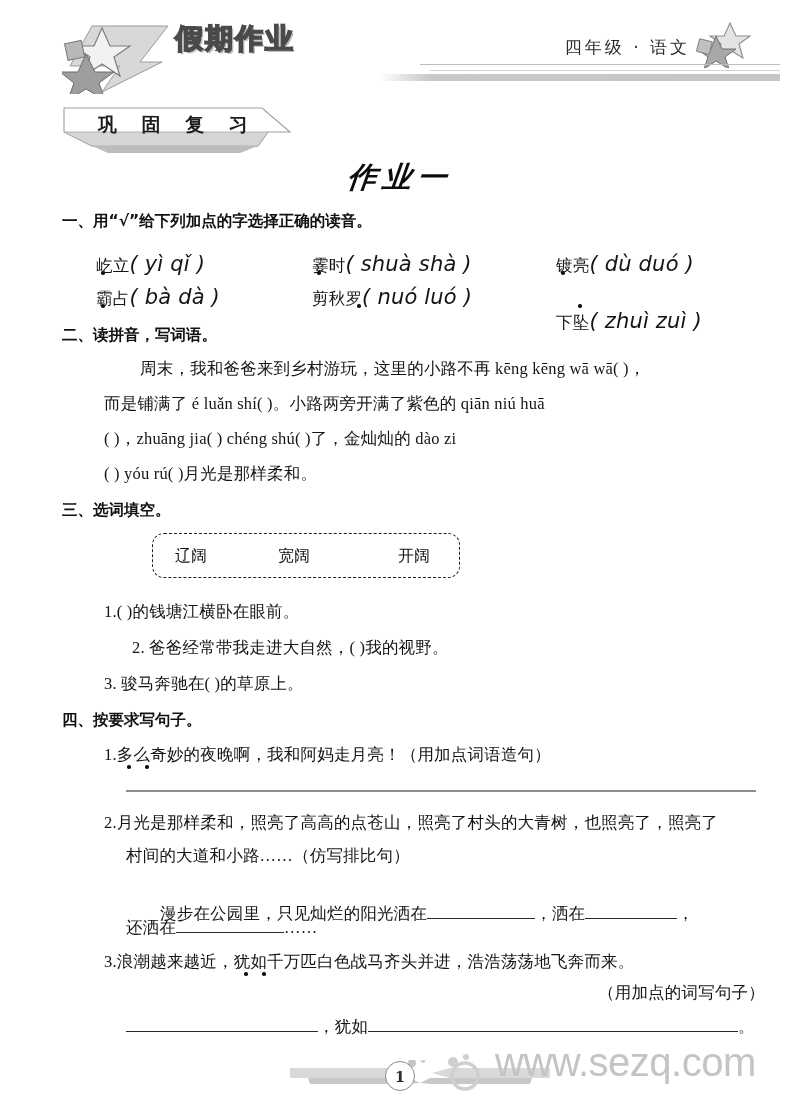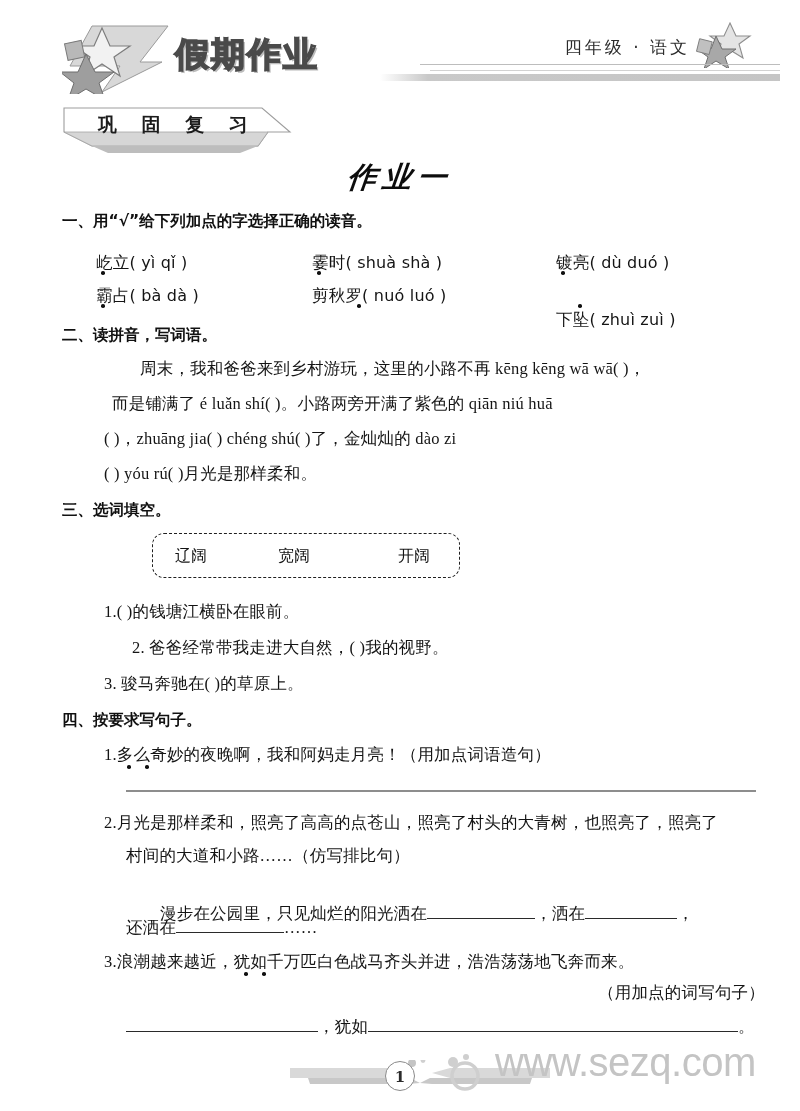--- a/index.html
+++ b/index.html
@@ -28,23 +28,23 @@
     left: 62px; top: 22px;
     width: 112px; height: 72px;
   }
   .hdr-title-band {
     position: absolute;
     left: 108px; top: 24px;
     width: 260px; height: 56px;
   }
   .hdr-title-text {
     position: absolute;
-    left: 175px; top: 32px;
-    font-family: "DejaVu Sans", sans-serif;
-    font-size: 34px;
+    left: 175px; top: 20px;
+    font-family: "DejaVu Sans", sans-serif;
+    font-size: 28px;
     font-weight: bold;
     letter-spacing: 2px;
     color: #e9e9e9;
     -webkit-text-stroke: 1.6px #4a4a4a;
     text-shadow: 2px 2px 0 #bcbcbc;
     white-space: nowrap;
   }
   .hdr-grade {
     position: absolute;
     right: 110px; top: 36px;
@@ -128,21 +128,22 @@
   }
   .line {
     position: absolute;
     font-size: 16.5px;
     color: #141414;
     white-space: nowrap;
     letter-spacing: 0.2px;
   }
   .pinyin {
     font-family: "DejaVu Sans", sans-serif;
-    font-size: 16px;
+    font-size: 21px;
+    font-style: italic;
   }
   .dot {
     position: absolute;
     width: 3.5px; height: 3.5px;
     border-radius: 50%;
     background: #101010;
   }
   .blank-thick {
     position: absolute;
     height: 2.2px;
@@ -270,21 +271,21 @@
 <div class="dot" style="left:357px; top:304px;"></div>
 
 <div class="line" style="left:556px; top:285px;margin-top:24px;">
   <span>下坠</span><span class="pinyin">( zhuì    zuì )</span>
 </div>
 <div class="dot" style="left:578px; top:304px;"></div>
 
 <div class="sec-head" style="left:62px; top:325px;">二、读拼音，写词语。</div>
 
 <div class="line" style="left:140px; top:358px;">周末，我和爸爸来到乡村游玩，这里的小路不再 kēng kēng wā wā(                )，</div>
-<div class="line" style="left:104px; top:393px;margin-left:8px;">而是铺满了 é luǎn shí(                 )。小路两旁开满了紫色的 qiān niú huā</div>
+<div class="line" style="left:104px; top:393px;">而是铺满了 é luǎn shí(                 )。小路两旁开满了紫色的 qiān niú huā</div>
 <div class="line" style="left:104px; top:428px;">(               )，zhuāng jia(               ) chéng shú(               )了，金灿灿的 dào zi</div>
 <div class="line" style="left:104px; top:463px;">(               ) yóu rú(               )月光是那样柔和。</div>
 
 <div class="sec-head" style="left:62px; top:500px;">三、选词填空。</div>
 
 <div class="word-box"></div>
 <div class="word-box-item" style="left:175px; top:546px;">辽阔</div>
 <div class="word-box-item" style="left:278px; top:546px;">宽阔</div>
 <div class="word-box-item" style="left:398px; top:546px;">开阔</div>
 

